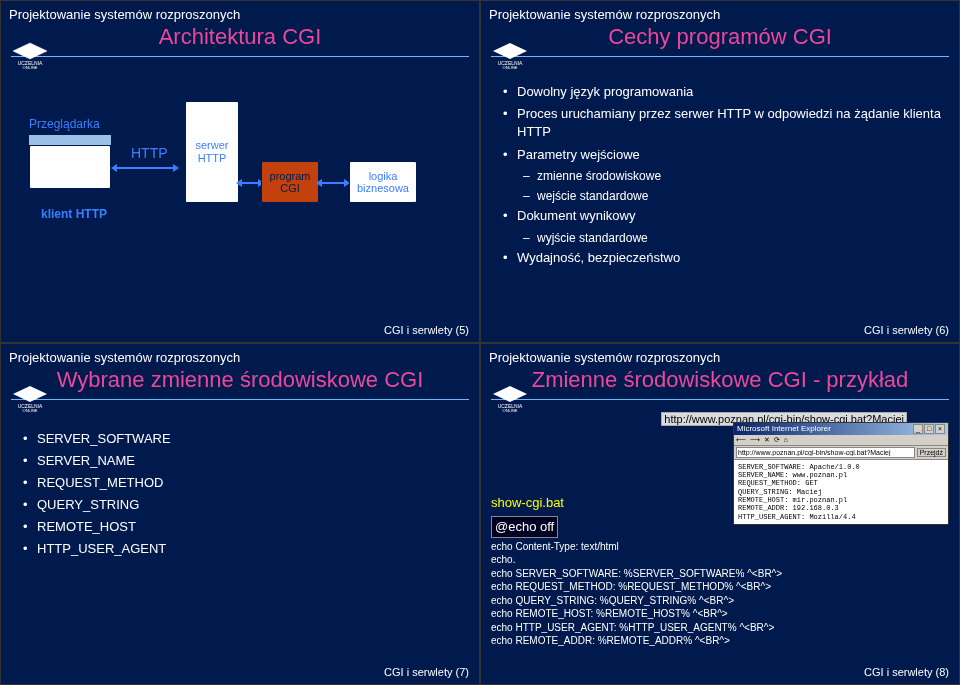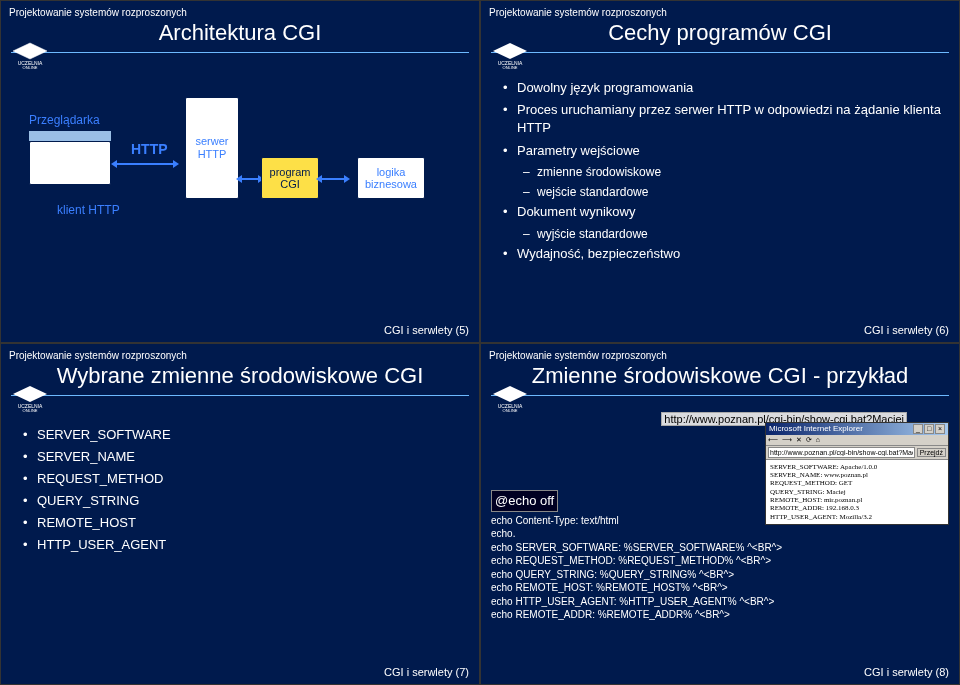--- a/index.html
+++ b/index.html
@@ -1,52 +1,52 @@
 <!DOCTYPE html>
 <html><head>
 <meta charset="utf-8">
 <style>
   * { margin: 0; padding: 0; box-sizing: border-box; }
   body { font-family: Arial, sans-serif; background: #fff; width: 960px; height: 685px; }
   .grid { display: grid; grid-template-columns: 1fr 1fr; grid-template-rows: 1fr 1fr; width: 960px; height: 685px; }
   .slide { background: #001a4d; color: #fff; position: relative; border: 1px solid #333; overflow: hidden; }
-  .header-top { font-size: 10px; padding: 6px 8px 2px 8px; color: #fff; }
-  .title { font-size: 22px; text-align: center; color: #ffffff; border-bottom: 1px solid #6db9ff; padding-bottom: 6px; margin: 0 10px; }
+  .header-top { font-size: 13px; padding: 6px 8px 2px 8px; color: #fff; }
+  .title { font-size: 22px; text-align: center; color: #ec4899; border-bottom: 1px solid #6db9ff; padding-bottom: 6px; margin: 0 10px; }
   .logo { position: absolute; left: 8px; top: 38px; width: 42px; height: 30px; }
   .logo svg { width: 100%; height: 100%; }
   .footer { position: absolute; bottom: 6px; right: 10px; font-size: 11px; color: #fff; }
   .content { padding: 14px 18px 14px 18px; font-size: 13px; line-height: 1.4; }
   .bullet1 { margin-left: 4px; padding-left: 14px; position: relative; margin-bottom: 4px; }
   .bullet1::before { content: "•"; position: absolute; left: 0; }
   .bullet2 { margin-left: 24px; padding-left: 14px; position: relative; margin-bottom: 3px; font-size: 12px; }
   .bullet2::before { content: "–"; position: absolute; left: 0; }
   
   
   .diagram { position: relative; height: 210px; margin-top: 20px; padding-left: 28px; }
   .box { position: absolute; background: #fff; color: #001a4d; border: 1.5px solid #001a4d; font-size: 11px; text-align: center; display: flex; align-items: center; justify-content: center; border-radius: 2px; }
-  .box-yellow { background: #fde047; color: #001a4d; border: 1.5px solid #001a4d; }
+  .box-yellow { background: #c2410c; color: #001a4d; border: 1.5px solid #001a4d; }
   .label-blue { position: absolute; color: #3a7fff; font-size: 12px; }
   .arrow-h { position: absolute; height: 2px; background: #3a7fff; }
   .arrow-h::before, .arrow-h::after { content: ""; position: absolute; width: 0; height: 0; border-top: 4px solid transparent; border-bottom: 4px solid transparent; top: -3px; }
   .arrow-h.dbl::before { left: -5px; border-right: 6px solid #3a7fff; }
   .arrow-h.dbl::after { right: -5px; border-left: 6px solid #3a7fff; }
   .browser-top { position: absolute; background: #9bbfe6; height: 10px; }
   
   
   .script-title { color: #ffff00; font-size: 13px; margin-bottom: 4px; }
   .script-line { font-size: 10px; color: #fff; line-height: 1.35; }
   .cmdbox { display: inline-block; border: 1px solid #888; background: #002; padding: 1px 3px; margin-bottom: 2px; }
-  .ie-window { position: absolute; right: 10px; top: 78px; width: 184px; background: #d4d0c8; border: 1px solid #333; font-size: 8px; color: #000; }
+  .ie-window { position: absolute; right: 10px; top: 78px; width: 216px; background: #d4d0c8; border: 1px solid #333; font-size: 8px; color: #000; }
   .ie-titlebar { background: linear-gradient(to right, #0a246a, #a6caf0); color: #fff; padding: 1px 3px; font-size: 8px; display: flex; justify-content: space-between; align-items: center; }
   .ie-titlebar .wbtns { display: flex; gap: 1px; }
   .ie-titlebar .wbtn { width: 10px; height: 10px; background: #d4d0c8; border: 1px solid #888; font-size: 7px; line-height: 8px; text-align: center; color: #000; }
   .ie-menu { background: #d4d0c8; padding: 1px 2px; font-size: 7px; border-bottom: 1px solid #888; display: flex; gap: 4px; }
   .ie-addr { display: flex; align-items: center; gap: 2px; padding: 1px 2px; border-bottom: 1px solid #888; }
   .ie-addr input { font-size: 7px; flex: 1; height: 11px; border: 1px solid #888; padding: 0 1px; }
-  .ie-body { background: #fff; padding: 3px 4px; font-size: 7px; font-family: Liberation Serif, serif; line-height: 1.2; min-height: 60px; }
+  .ie-body { background: #fff; padding: 3px 4px; font-size: 7px; font-family: Liberation Mono, monospace; line-height: 1.2; min-height: 60px; }
   .url-label { position: absolute; right: 52px; top: 68px; font-size: 11px; color: #fff; background: rgba(230,230,230,0.95); color: #000; padding: 0 2px; border: 1px solid #aaa; }
 </style>
 </head>
 <body>
 
 <div class="grid">
 
 <div class="slide">
   <div class="header-top">Projektowanie systemów rozproszonych</div>
   <div class="title">Architektura CGI</div>
@@ -57,36 +57,36 @@
           <text x="21" y="26" font-size="5" fill="#fff" text-anchor="middle">UCZELNIA</text>
           <text x="21" y="30" font-size="4" fill="#fff" text-anchor="middle">ONLINE</text>
         </svg>
   </div>
 
   <div class="diagram">
 
     <div class="label-blue" style="left:28px; top:40px;">Przeglądarka</div>
     <div class="browser-top" style="left:28px; top:58px; width:82px;"></div>
     <div class="box" style="left:28px; top:68px; width:82px; height:44px;"></div>
-    <div class="label-blue" style="left:56px; top:130px;">klient HTTP</div>
-
-    <div class="label-blue" style="left:130px; top:68px; font-weight:bold; font-size:14px;text-align:center;">HTTP</div>
+    <div class="label-blue" style="left:40px; top:130px;font-weight:bold;">klient HTTP</div>
+
+    <div class="label-blue" style="left:130px; top:68px; font-weight:normal; font-size:14px;text-align:center;">HTTP</div>
     <div class="arrow-h dbl" style="left:115px; top:90px; width:58px;"></div>
 
     <div class="box" style="left:184px; top:24px; width:54px; height:102px; flex-direction:column; padding:4px;">
       <span class="label-blue" style="position:static; color:#3a7fff; font-size:11px; line-height:1.2;">serwer HTTP</span>
     </div>
 
     <div class="arrow-h dbl" style="left:240px; top:105px; width:18px;"></div>
     <div class="box box-yellow" style="left:260px; top:84px; width:58px; height:42px; flex-direction:column; line-height:1.1;">
       <span>program CGI</span>
     </div>
 
     <div class="arrow-h dbl" style="left:320px; top:105px; width:24px;"></div>
-    <div class="box" style="left:356px; top:84px; width:68px; height:42px; color:#3a7fff; line-height:1.1; flex-direction:column;align-items:center;">
+    <div class="box" style="left:348px; top:84px; width:68px; height:42px; color:#3a7fff; line-height:1.1; flex-direction:column;align-items:center;">
       <span>logika biznesowa</span>
     </div>
   </div>
 
   <div class="footer">CGI i serwlety (5)</div>
 </div>
 
 <div class="slide">
   <div class="header-top">Projektowanie systemów rozproszonych</div>
   <div class="title">Cechy programów CGI</div>
@@ -168,25 +168,26 @@
       <input value="http://www.poznan.pl/cgi-bin/show-cgi.bat?Maciej" style="">
       <span style="background:#d4d0c8;border:1px solid #888;padding:0 2px;font-size:7px;">Przejdź</span>
     </div>
     <div class="ie-body">
       <div>SERVER_SOFTWARE: Apache/1.0.0</div>
       <div>SERVER_NAME: www.poznan.pl</div>
       <div>REQUEST_METHOD: GET</div>
       <div>QUERY_STRING: Maciej</div>
       <div>REMOTE_HOST: mir.poznan.pl</div>
       <div>REMOTE_ADDR: 192.168.0.3</div>
-      <div>HTTP_USER_AGENT: Mozilla/3.2</div>
+      <div>HTTP_USER_AGENT: Mozilla/4.4</div>
     </div>
   </div>
 
   <div class="content" style="margin-top:80px; padding-left:10px;">
+    <div class="script-title">show-cgi.bat</div>
     <div class="cmdbox">@echo off</div>
     <div class="script-line">echo Content-Type: text/html</div>
     <div class="script-line">echo.</div>
     <div class="script-line">echo SERVER_SOFTWARE: %SERVER_SOFTWARE% ^&lt;BR^&gt;</div>
     <div class="script-line">echo REQUEST_METHOD: %REQUEST_METHOD% ^&lt;BR^&gt;</div>
     <div class="script-line">echo QUERY_STRING: %QUERY_STRING% ^&lt;BR^&gt;</div>
     <div class="script-line">echo REMOTE_HOST: %REMOTE_HOST% ^&lt;BR^&gt;</div>
     <div class="script-line">echo HTTP_USER_AGENT: %HTTP_USER_AGENT% ^&lt;BR^&gt;</div>
     <div class="script-line">echo REMOTE_ADDR: %REMOTE_ADDR% ^&lt;BR^&gt;</div>
   </div>

